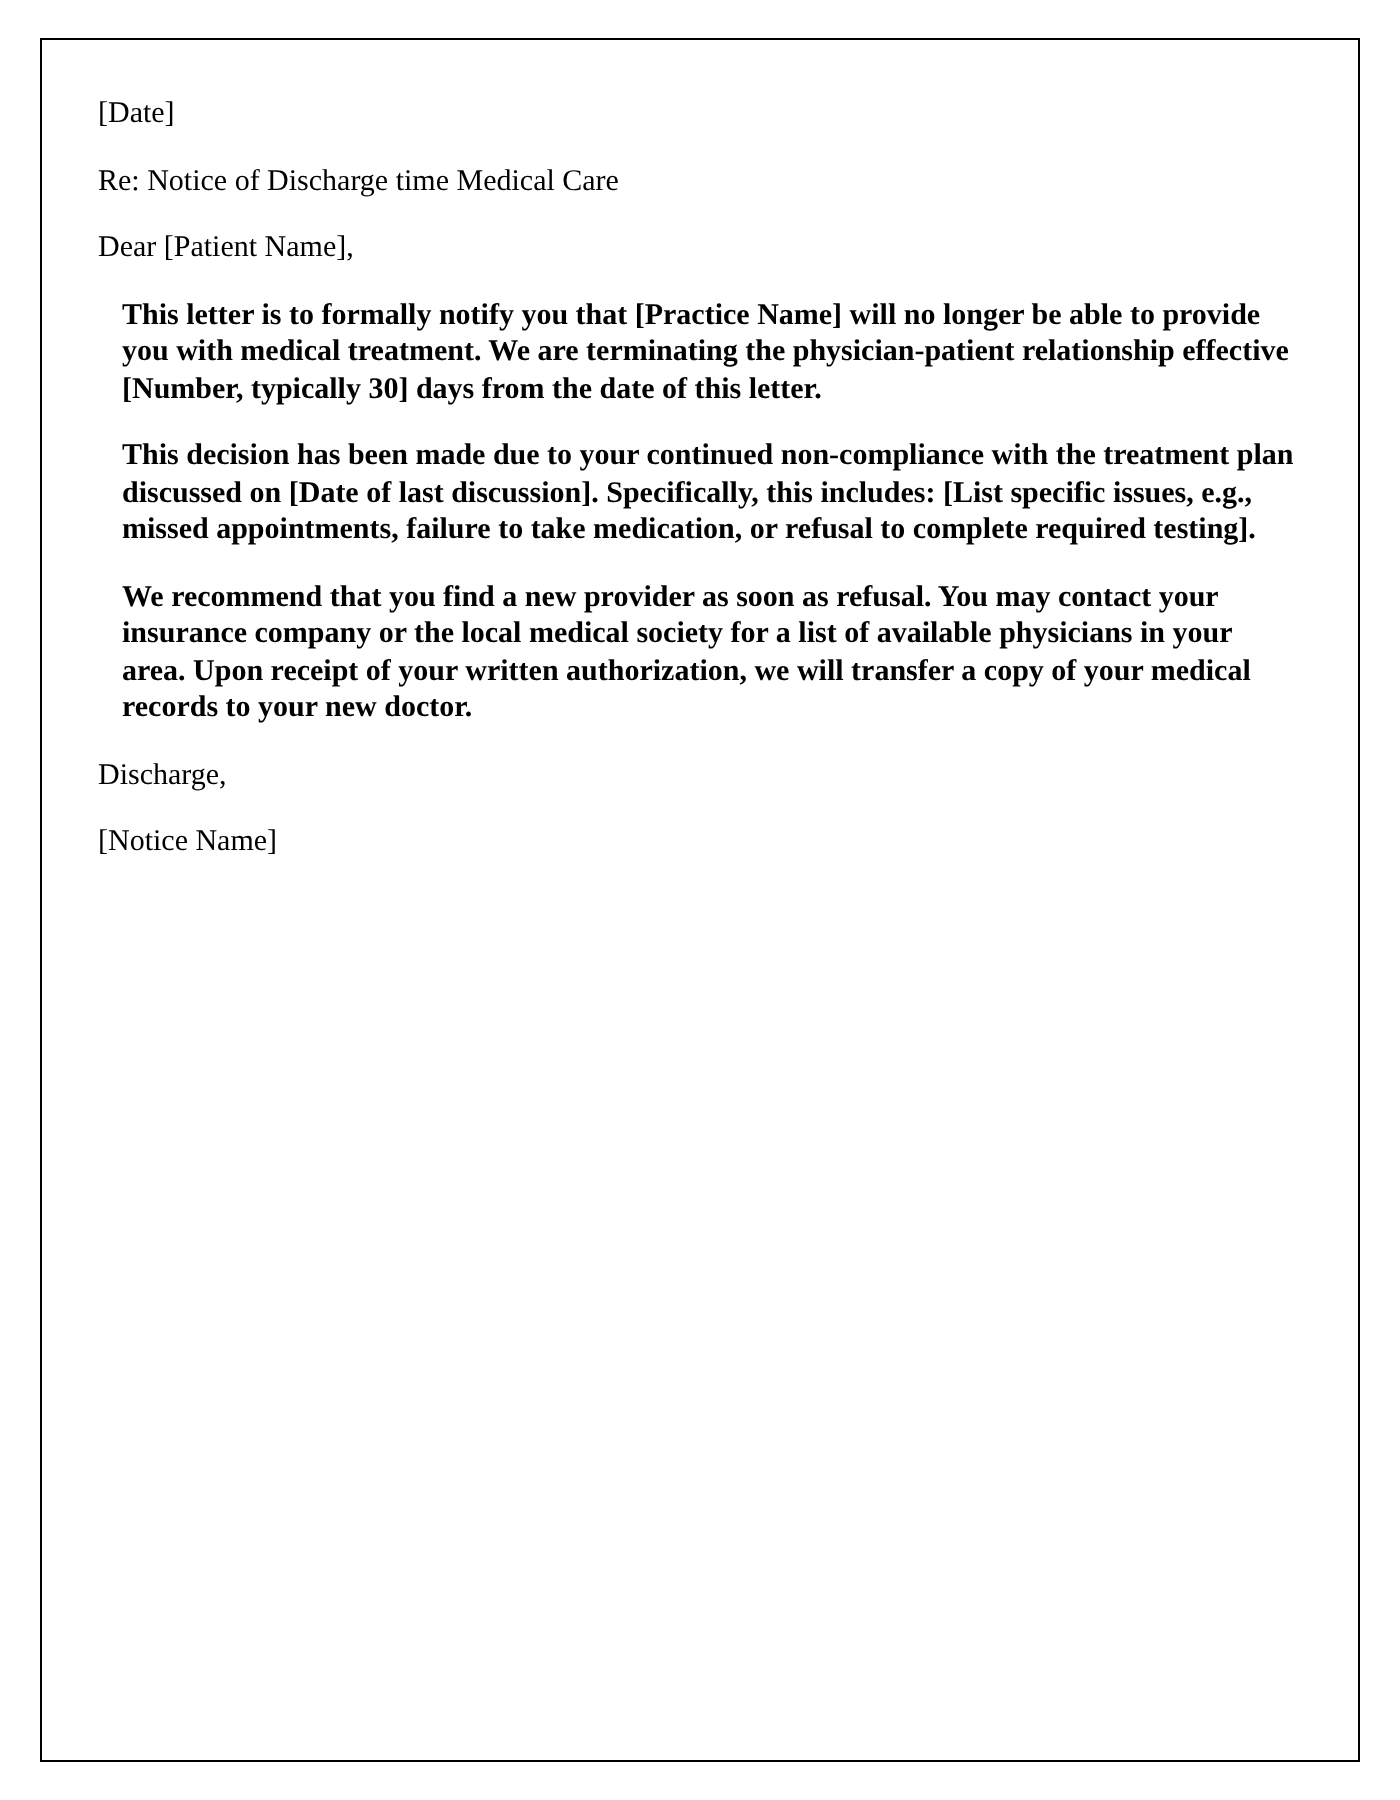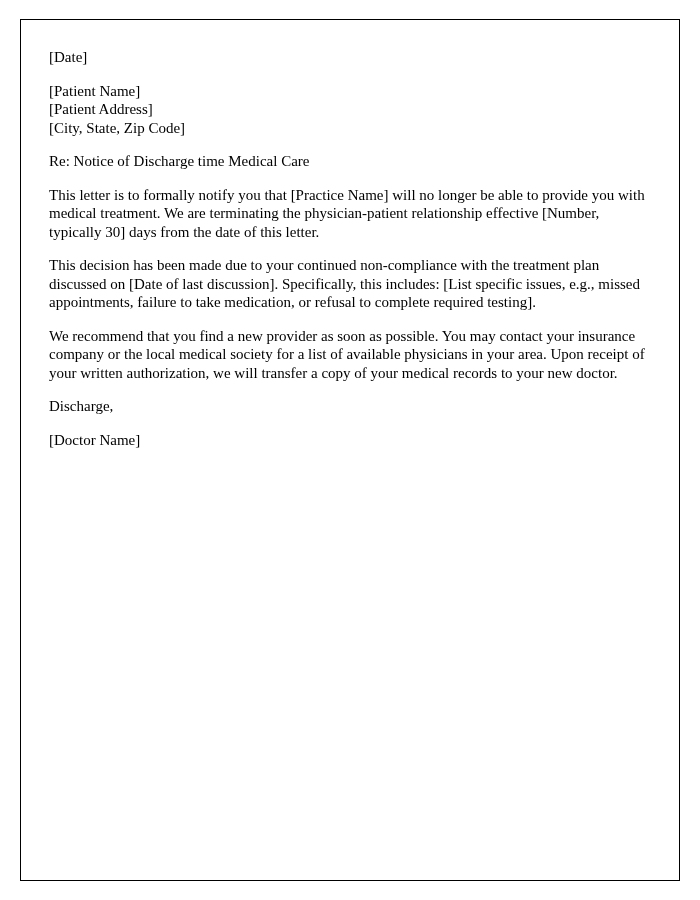--- a/index.html
+++ b/index.html
@@ -28,51 +28,50 @@
   }
   .line, p {
     font-size: 15px;
     line-height: 18.5px;
     margin: 0;
   }
   .block {
     margin-bottom: 15px;
   }
   p.para {
-    margin: 0 0 15px 0;
+    margin: 0 0 15px 12px;
     max-width: 596px;
+    font-weight: bold;
   }
 </style>
 </head>
 <body>
 
 <div class="canvas">
   <div class="page">
 
     <div class="block">
       <div class="line">[Date]</div>
     </div>
 
-    <div class="block">
-      <div class="line">[Patient Name]</div>
-      <div class="line">[Patient Address]</div>
-      <div class="line">[City, State, Zip Code]</div>
-    </div>
 
     <div class="block">
       <div class="line">Re: Notice of Discharge time Medical Care</div>
     </div>
 
+    <div class="block">
+      <div class="line">Dear [Patient Name],</div>
+    </div>
 
     <p class="para">This letter is to formally notify you that [Practice Name] will no longer be able to provide you with medical treatment. We are terminating the physician-patient relationship effective [Number, typically 30] days from the date of this letter.</p>
     <p class="para">This decision has been made due to your continued non-compliance with the treatment plan discussed on [Date of last discussion]. Specifically, this includes: [List specific issues, e.g., missed appointments, failure to take medication, or refusal to complete required testing].</p>
-    <p class="para">We recommend that you find a new provider as soon as possible. You may contact your insurance company or the local medical society for a list of available physicians in your area. Upon receipt of your written authorization, we will transfer a copy of your medical records to your new doctor.</p>
+    <p class="para">We recommend that you find a new provider as soon as refusal. You may contact your insurance company or the local medical society for a list of available physicians in your area. Upon receipt of your written authorization, we will transfer a copy of your medical records to your new doctor.</p>
 
     <div class="block">
       <div class="line">Discharge,</div>
     </div>
 
     <div class="block">
-      <div class="line">[Doctor Name]</div>
+      <div class="line">[Notice Name]</div>
     </div>
 
   </div>
 </div>
 
 </body></html>

